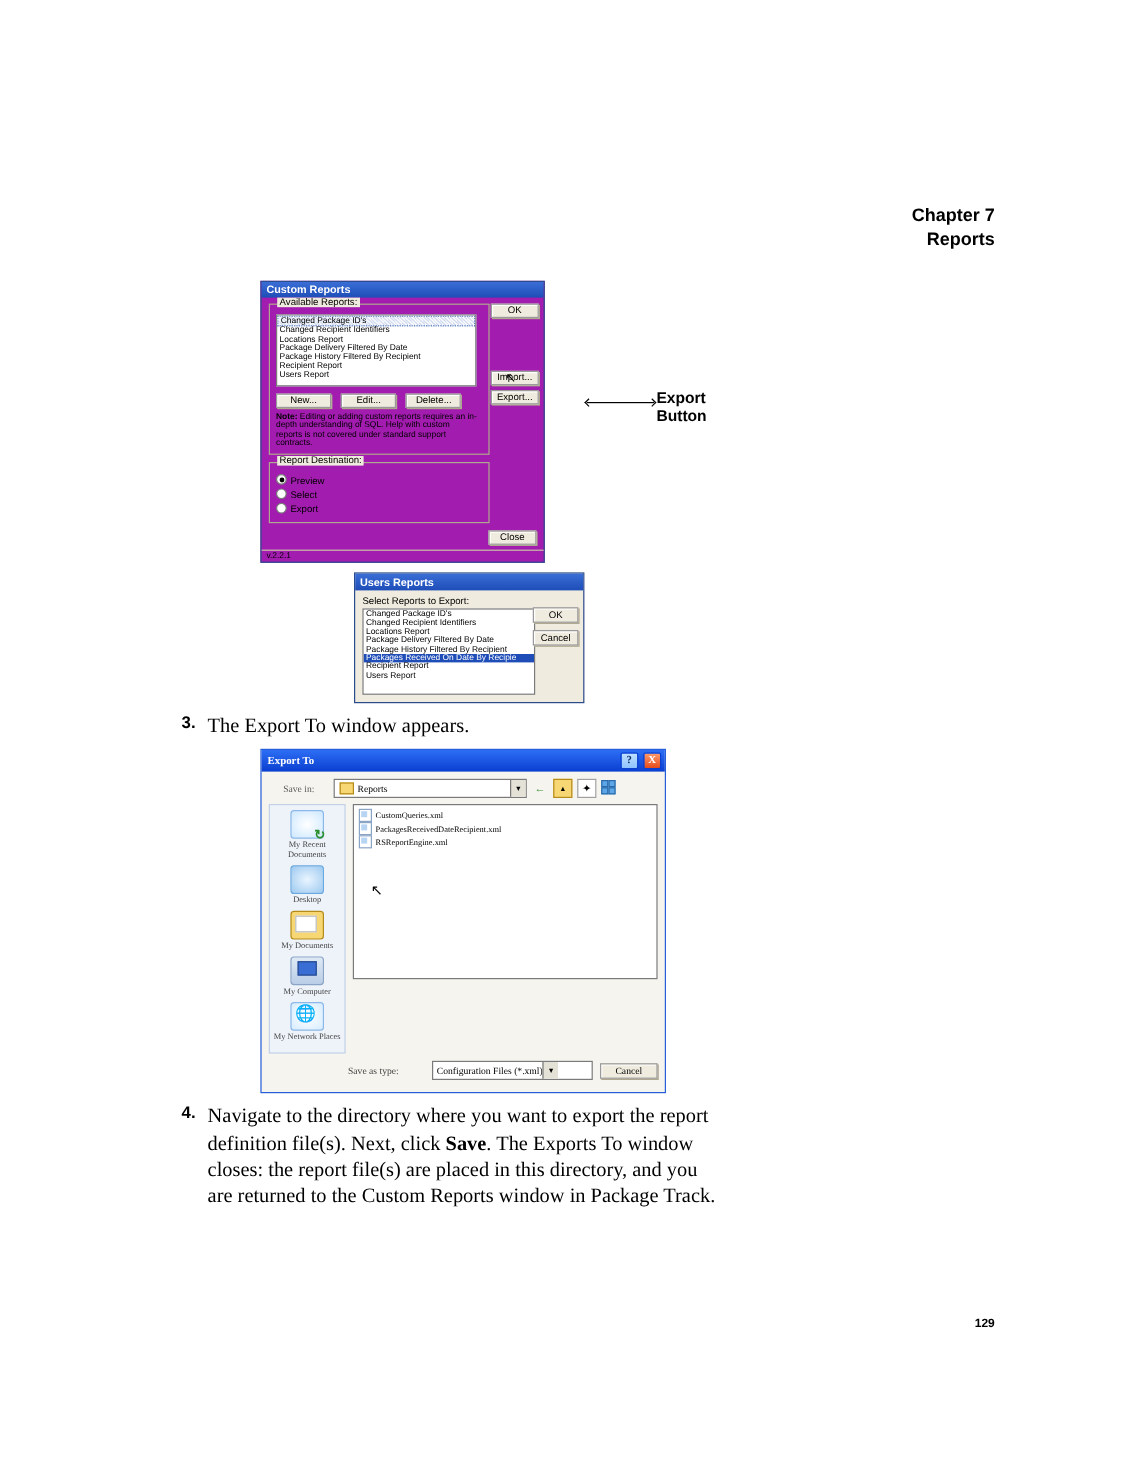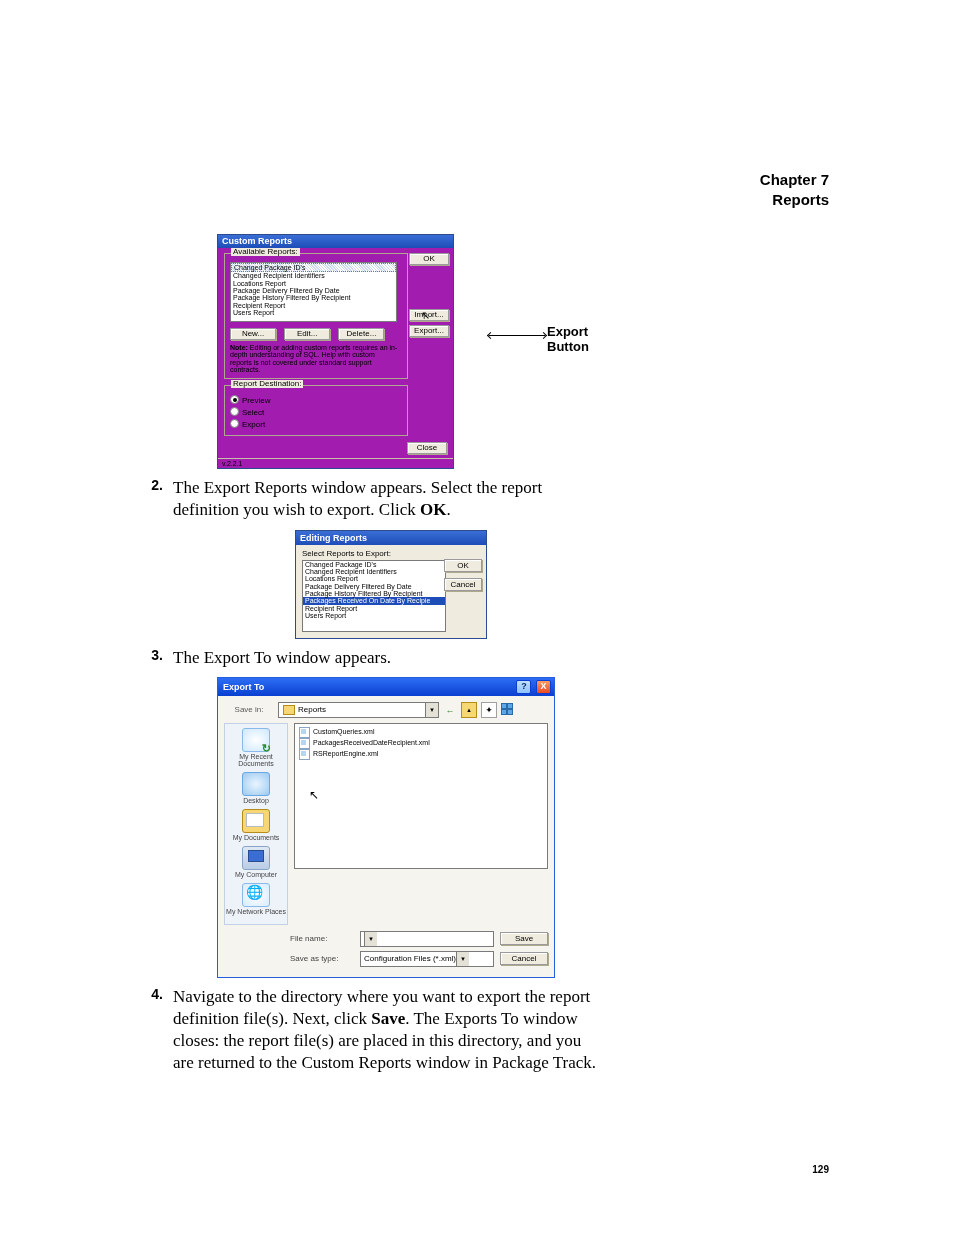--- a/index.html
+++ b/index.html
@@ -166,21 +166,21 @@
     width: 142px; height: 70px; font-size:7px; overflow:hidden;
   }
   .er-listbox div { padding: 0 2px; line-height:1.05; white-space:nowrap;}
   .er-listbox .hl { background:#1e4db8; color:#fff; }
   .er-side { position:absolute; right:6px; top:14px; width:36px; }
   .er-side .cr-btn { width:36px; display:block; margin-bottom:6px; }
 
   
   .et-dialog {
     width: 336px;
-    font-family: Liberation Sans, sans-serif;
+    font-family: Liberation Serif, serif;
     font-size: 8px;
     border: 1px solid #245edb;
     background: #f5f4ee;
     margin-left: 92px;
   }
   .et-titlebar {
     background: linear-gradient(#2d6ef5,#0a3fd0);
     color:#fff; font-weight:bold; font-size:9px;
     padding: 2px 3px 2px 5px;
     display:flex; justify-content:space-between; align-items:center;
@@ -304,30 +304,24 @@
 
             <div class="cr-close-row">
               <span class="cr-btn">Close</span>
             </div>
           </div>
           <div class="cr-version">v.2.2.1</div>
         </div>
       </div>
     </div>
 
-    <div class="step-row">
-      <span class="step-num">2.</span>
-      <span class="step-text">
-        <span>The Export Reports window appears. Select the report definition you wish to export. Click </span><span class="ok-bold">OK</span><span>.</span>
-      </span>
-    </div>
 
     <div class="fig-wrap">
       <div class="er-dialog">
-        <div class="er-title">Editing Reports</div>
+        <div class="er-title">Users Reports</div>
         <div class="er-body">
           <div class="er-label">Select Reports to Export:</div>
           <div class="er-listbox">
             <div>Changed Package ID's</div>
             <div>Changed Recipient Identifiers</div>
             <div>Locations Report</div>
             <div>Package Delivery Filtered By Date</div>
             <div>Package History Filtered By Recipient</div>
             <div class="hl">Packages Received On Date By Recipie</div>
             <div>Recipient Report</div>
@@ -394,28 +388,20 @@
                 </div>
               <div class="frow">
                   <span class="fx"></span>
                   <span>RSReportEngine.xml</span>
                 </div>
               <span class="et-cursor">↖</span>
             </div>
           </div>
           <div class="et-bottom">
             <div class="et-brow">
-              <span class="blbl">File name:</span>
-              <div class="et-input">
-                  <span></span>
-                  <span class="dd">▾</span>
-                </div>
-              <span class="et-bbtn">Save</span>
-            </div>
-            <div class="et-brow">
               <span class="blbl">Save as type:</span>
               <div class="et-input">
                   <span>Configuration Files (*.xml)</span>
                   <span class="dd">▾</span>
                 </div>
               <span class="et-bbtn">Cancel</span>
             </div>
           </div>
         </div>
       </div>

